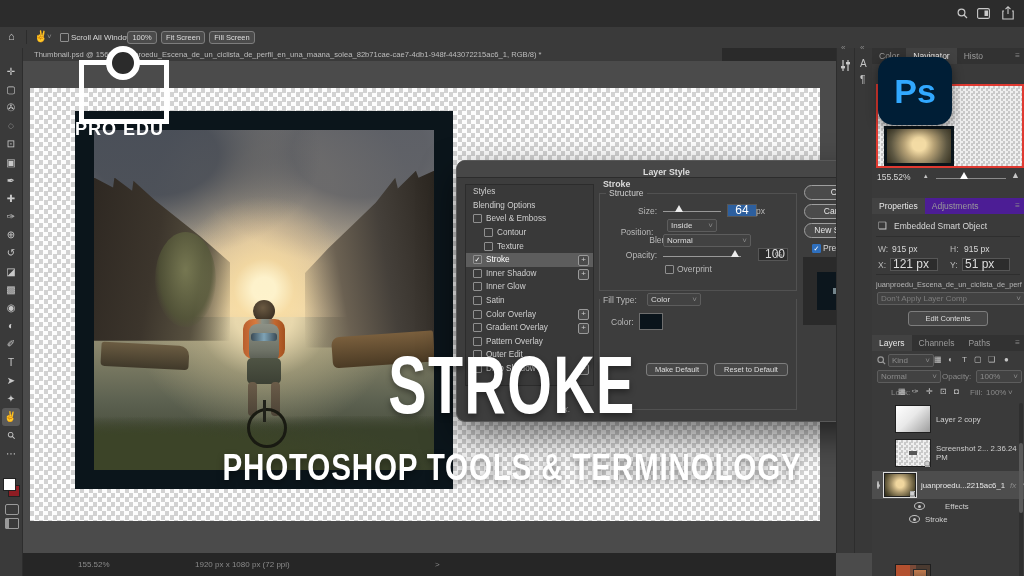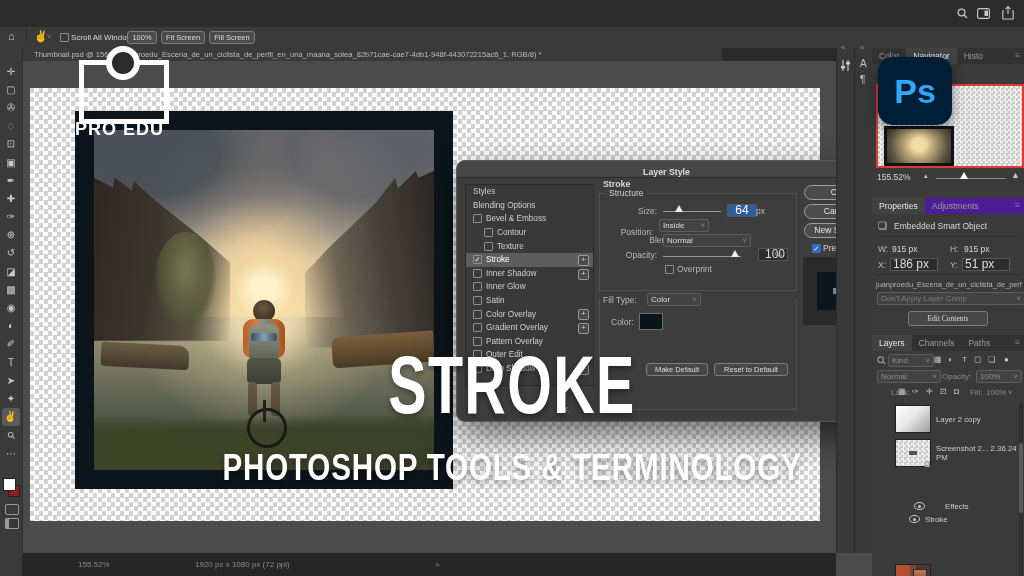--- a/index.html
+++ b/index.html
@@ -305,21 +305,21 @@
       </div>
 
       <span class="lbl abs" style="left:18px;top:27px;width:40px;text-align:right;">Size:</span>
       <div class="track abs" style="left:64px;top:32px;width:58px;">
           <div class="thumb" style="left:16px;"></div>
         </div>
       <div class="inp abs" style="left:128px;top:25px;width:24px;background:#2d5f9e;text-align:center;color:#fff;">64</div>
       <span class="lbl abs" style="left:157px;top:27px;">px</span>
 
       <span class="lbl abs" style="left:18px;top:48px;width:40px;text-align:center;">Position:</span>
-      <div class="sel abs" style="left:60px;top:40px;width:42px;">
+      <div class="sel abs" style="left:68px;top:40px;width:42px;">
           <span>Inside</span>
           <span class="dim">˅</span>
         </div>
 
       <span class="lbl abs" style="left:2px;top:56px;width:56px;text-align:right;padding-left:40px;">Blend Mode:</span>
       <div class="sel abs" style="left:64px;top:55px;width:80px;">
           <span>Normal</span>
           <span class="dim">˅</span>
         </div>
 
@@ -403,31 +403,31 @@
       <span class="abs icon" style="left:6px;top:6px;font-size:10px;">❏</span>
       <span class="abs txt" style="left:22px;top:7px;">Embedded Smart Object</span>
       <div class="abs" style="left:4px;top:22px;width:144px;height:1px;background:#2e2e2e;"></div>
 
       <span class="abs lbl" style="left:6px;top:30px;">W:</span>
       <span class="abs txt" style="left:20px;top:30px;">915 px</span>
       <span class="abs lbl" style="left:78px;top:30px;">H:</span>
       <span class="abs txt" style="left:92px;top:30px;">915 px</span>
 
       <span class="abs lbl" style="left:6px;top:46px;">X:</span>
-      <div class="inp abs" style="left:18px;top:44px;width:42px;">186 px</div>
+      <div class="inp abs" style="left:18px;top:44px;width:42px;">121 px</div>
       <span class="abs lbl" style="left:78px;top:46px;">Y:</span>
       <div class="inp abs" style="left:90px;top:44px;width:42px;">51 px</div>
 
       <div class="abs" style="left:4px;top:60px;width:144px;height:1px;background:#2e2e2e;"></div>
       <span class="abs" style="left:4px;top:66px;width:146px;font-size:7.4px;color:#b5b5b5;white-space:nowrap;overflow:hidden;">juanproedu_Escena_de_un_ciclista_de_perfil_en_...</span>
       <div class="sel abs" style="left:5px;top:78px;width:140px;color:#7d7d7d;">
         <span>Don't Apply Layer Comp</span>
         <span class="dim">˅</span>
       </div>
-      <div class="sbtn abs" style="left:36px;top:97px;width:78px;height:13px;line-height:13px;font-family:Liberation Serif, serif;">Edit Contents</div>
+      <div class="sbtn abs" style="left:36px;top:97px;width:78px;height:13px;line-height:13px;">Edit Contents</div>
     </div>
 
     <div class="abs" style="left:0;top:287px;width:152px;height:16px;background:#323232;display:flex;">
       <div class="paneltab active">Layers</div>
       <div class="paneltab">Channels</div>
       <div class="paneltab">Paths</div>
       <span class="abs dim" style="right:4px;top:3px;">≡</span>
     </div>
     <div class="abs" style="left:0;top:303px;width:152px;height:225px;background:#3a3a3a;">
 
@@ -472,20 +472,30 @@
         <span>Layer 2 copy</span>
       </div>
       <div class="layerrow" style="top:86px;height:32px;">
         <div style="width:18px;flex:none;"></div>
         <div class="lthumb checker-sm">
           <div class="abs" style="left:13px;top:11px;width:8px;height:4px;background:#555;"></div>
           <span class="abs" style="right:0;bottom:-1px;font-size:6px;color:#333;background:#cfcfcf;line-height:6px;">❏</span>
         </div>
         <span>Screenshot 2... 2.36.24 PM</span>
       </div>
+      <div class="layerrow" style="top:120px;height:28px;background:#4d4d4d;">
+        <span class="eye" style="margin-left:5px;"></span>
+        <div class="lthumb" style="width:30px;height:22px;outline:1px solid #dcdcdc;
+             background:radial-gradient(circle at 50% 45%,#f0d69e 0 20%,#a8956b 45%,#50492f 80%,#2c2817 100%);">
+          <span class="abs" style="right:0;bottom:-1px;font-size:6px;color:#333;background:#cfcfcf;line-height:6px;">❏</span>
+        </div>
+        <span style="color:#e8e8e8;">juanproedu...2215ac6_1</span>
+        <span class="dim" style="font-style:italic;">fx</span>
+        <span class="dim">˄</span>
+      </div>
       <div class="layerrow" style="top:149px;height:12px;gap:20px;">
         <div style="width:22px;flex:none;"></div>
         <span class="eye"></span>
         <span>Effects</span>
       </div>
       <div class="layerrow" style="top:162px;height:12px;">
         <div style="width:32px;flex:none;"></div>
         <span class="eye"></span>
         <span>Stroke</span>
       </div>

